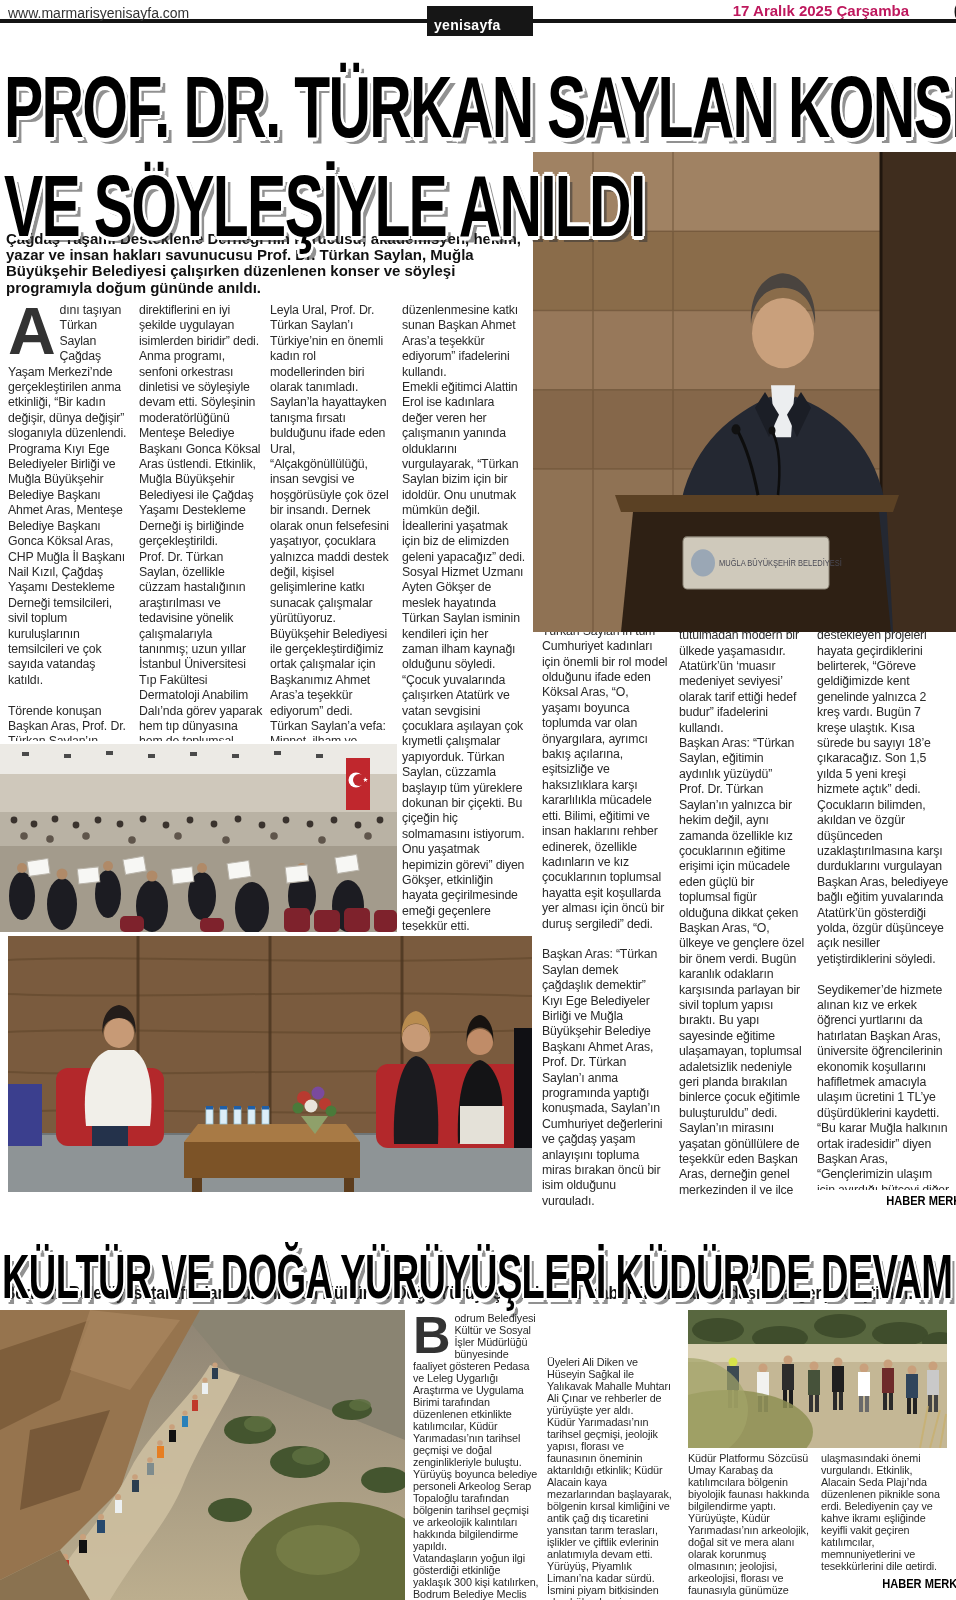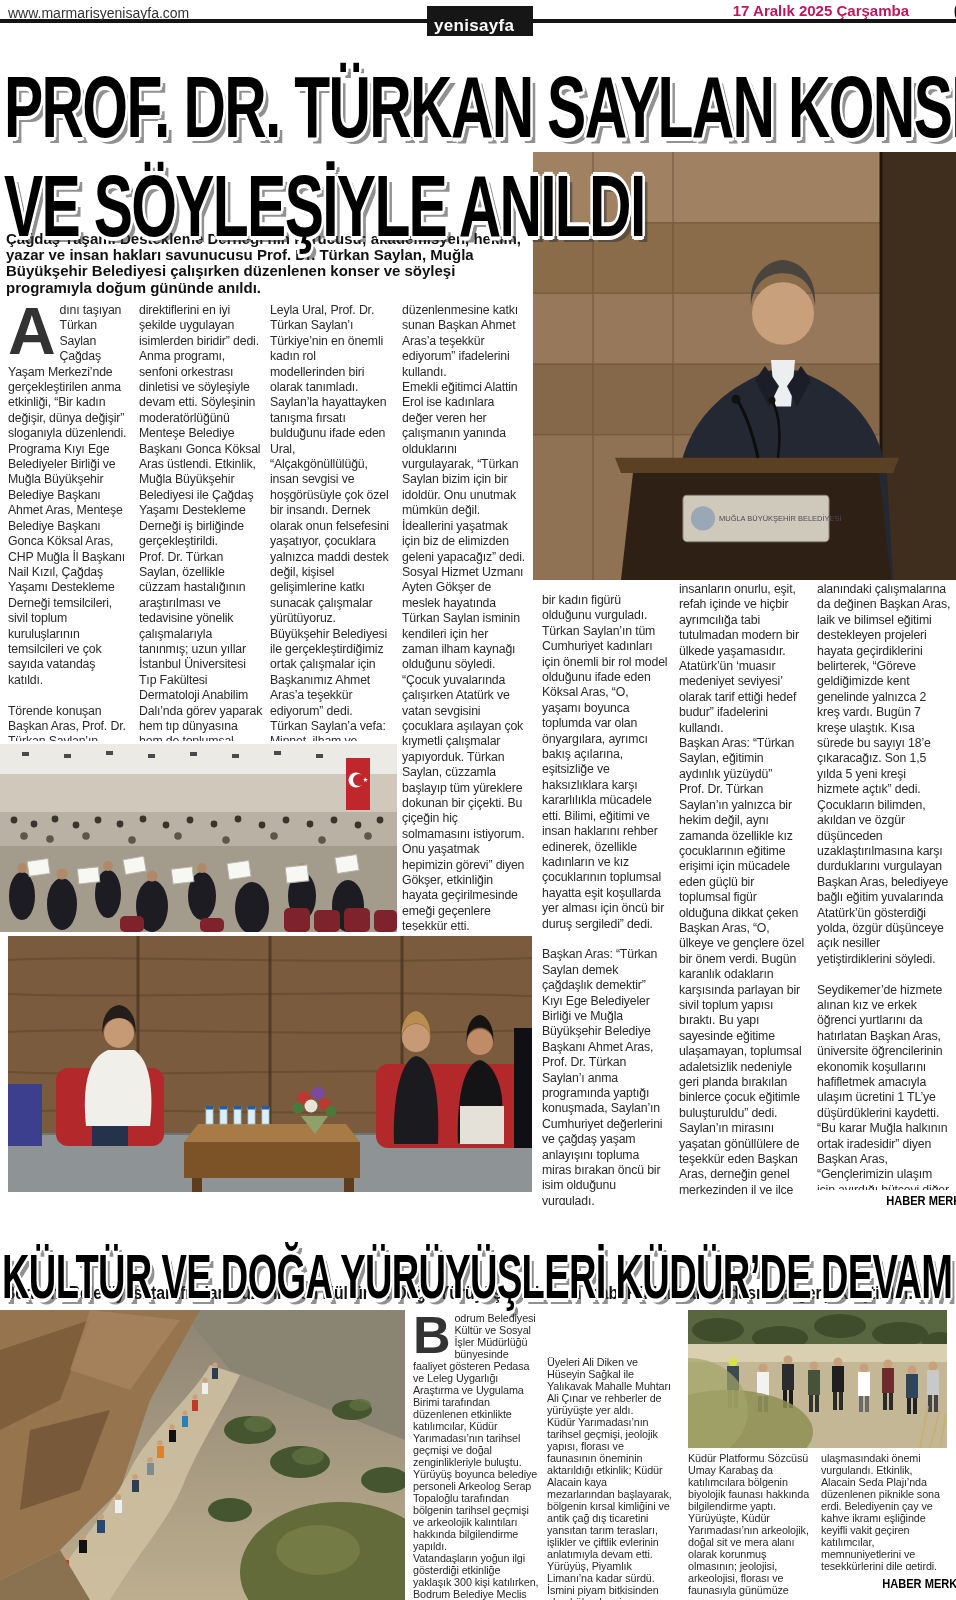--- a/index.html
+++ b/index.html
@@ -6,21 +6,21 @@
   .page { position:relative; width:956px; height:1600px; margin:0 auto; background:#ffffff;
           font-family:"Liberation Sans", sans-serif; color:#222; overflow:hidden;padding-left:29px; }
   .abs { position:absolute; }
 
   
   .site-url { left:8px; top:5px; font-size:14px; color:#333; }
   .head-rule { left:0; top:19px; width:956px; height:4px; background:#141414; }
   .logo-box { left:427px; top:6px; width:106px; height:30px; background:#161616; color:#fff;
               display:flex; flex-direction:column; justify-content:flex-end; padding:2px 7px; box-sizing:border-box;gap:20px; }
   .logo-top { font-size:7.5px; letter-spacing:1px; line-height:8px; }
-  .logo-main { font-size:17px; font-weight:bold; line-height:17px; letter-spacing:0.3px; }
+  .logo-main { font-size:14px; font-weight:bold; line-height:17px; letter-spacing:0.3px; }
   .head-date { right:76px; top:2px; font-size:15px; font-weight:bold; color:#be185d; }
   .page-num { right:16px; top:-4px; font-size:28px; font-weight:bold; color:#111; }
 
   
   .hl { font-weight:bold; white-space:nowrap; color:#000; transform-origin:top left; letter-spacing:-2px;
         text-shadow:-2px -2px 0 #fff, 2px -2px 0 #fff, -2px 2px 0 #fff, 2px 2px 0 #fff,
                     -3px 0 0 #fff, 3px 0 0 #fff, 0 -3px 0 #fff, 0 3px 0 #fff,
                     6px 5px 0 rgba(55,55,55,0.55); }
   .hl1 { font-size:70px; transform:scale(0.84,1.25); }
   .hl2 { font-size:56px; transform:scale(0.68,1.12); letter-spacing:-1px; }
@@ -58,21 +58,21 @@
   <div class="abs head-date">17 Aralık 2025 Çarşamba</div>
   <div class="abs page-num">6</div>
 
   <div class="abs z2" style="left:4px; top:57px;">
     <div class="hl hl1">PROF. DR. TÜRKAN SAYLAN KONSER</div>
   </div>
   <div class="abs z2" style="left:4px; top:156px;">
     <div class="hl hl1">VE SÖYLEŞİYLE ANILDI</div>
   </div>
 
-  <div class="photo z1" style="left:533px; top:152px; width:423px; height:428px;">
+  <div class="photo z1" style="left:533px; top:152px; width:423px; height:480px;">
     <svg viewBox="0 0 423 424" preserveAspectRatio="none">
       <rect x="0" y="0" width="423" height="424" fill="#8f7352"></rect>
       <rect x="0" y="0" width="423" height="70" fill="#a08263"></rect>
       <rect x="0" y="70" width="423" height="70" fill="#8a6c4a"></rect>
       <rect x="0" y="140" width="423" height="70" fill="#97785a"></rect>
       <rect x="0" y="210" width="423" height="70" fill="#85674a"></rect>
       <rect x="0" y="280" width="423" height="144" fill="#8f7254"></rect>
       <g stroke="#6a5036" stroke-width="1.5" opacity="0.6">
         <line x1="0" y1="70" x2="423" y2="70"></line>
           <line x1="0" y1="140" x2="423" y2="140"></line>

